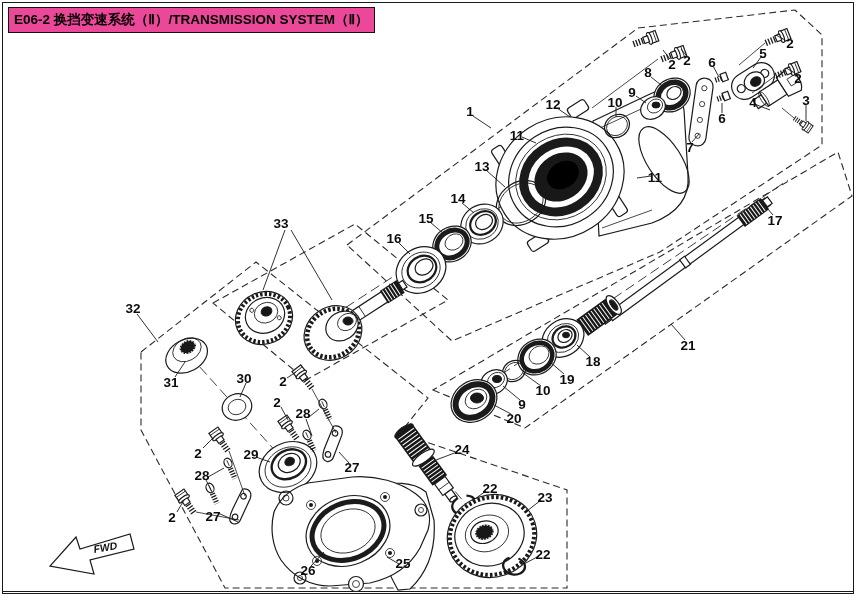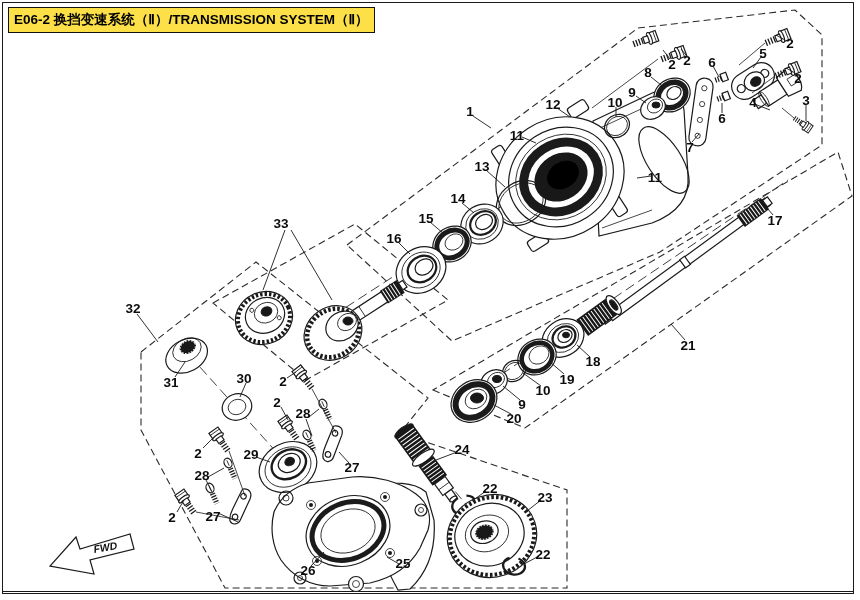--- a/index.html
+++ b/index.html
@@ -2,21 +2,21 @@
 <html><head>
 <meta charset="utf-8">
 <style>
   html,body{margin:0;padding:0;background:#fff;}
   .page{position:relative;width:860px;height:600px;background:#fff;overflow:hidden;
         font-family:"Liberation Sans",sans-serif;}
   .frame{position:absolute;left:2px;top:2px;width:852px;height:592px;
          border:1.5px solid #1a1a1a;box-sizing:border-box;}
   .bottom-line{position:absolute;left:2px;top:591px;width:852px;border-top:1px solid #1a1a1a;}
   .title-box{position:absolute;left:8px;top:7px;height:24px;line-height:24px;
-             border:1.6px solid #111;background:#fde047;padding:0 5px;
+             border:1.6px solid #111;background:#ec4899;padding:0 5px;
              font-size:13.5px;font-weight:bold;color:#000;white-space:nowrap;z-index:5;}
   svg{position:absolute;left:0;top:0;}
   .ln{stroke:#1a1a1a;stroke-width:1.2;fill:none;}
   .lnf{stroke:#1a1a1a;stroke-width:1.2;fill:#fff;}
   .lnt{stroke:#1a1a1a;stroke-width:0.8;fill:none;}
   .dash{stroke:#2a2a2a;stroke-width:1.1;fill:none;stroke-dasharray:7 4;}
   .axis{stroke:#2a2a2a;stroke-width:0.9;fill:none;stroke-dasharray:10 5;}
   .lead{stroke:#1a1a1a;stroke-width:0.9;fill:none;}
   .band{stroke:#1b1b1b;fill:none;}
   .darkfill{fill:#181818;stroke:#1a1a1a;stroke-width:1;}

